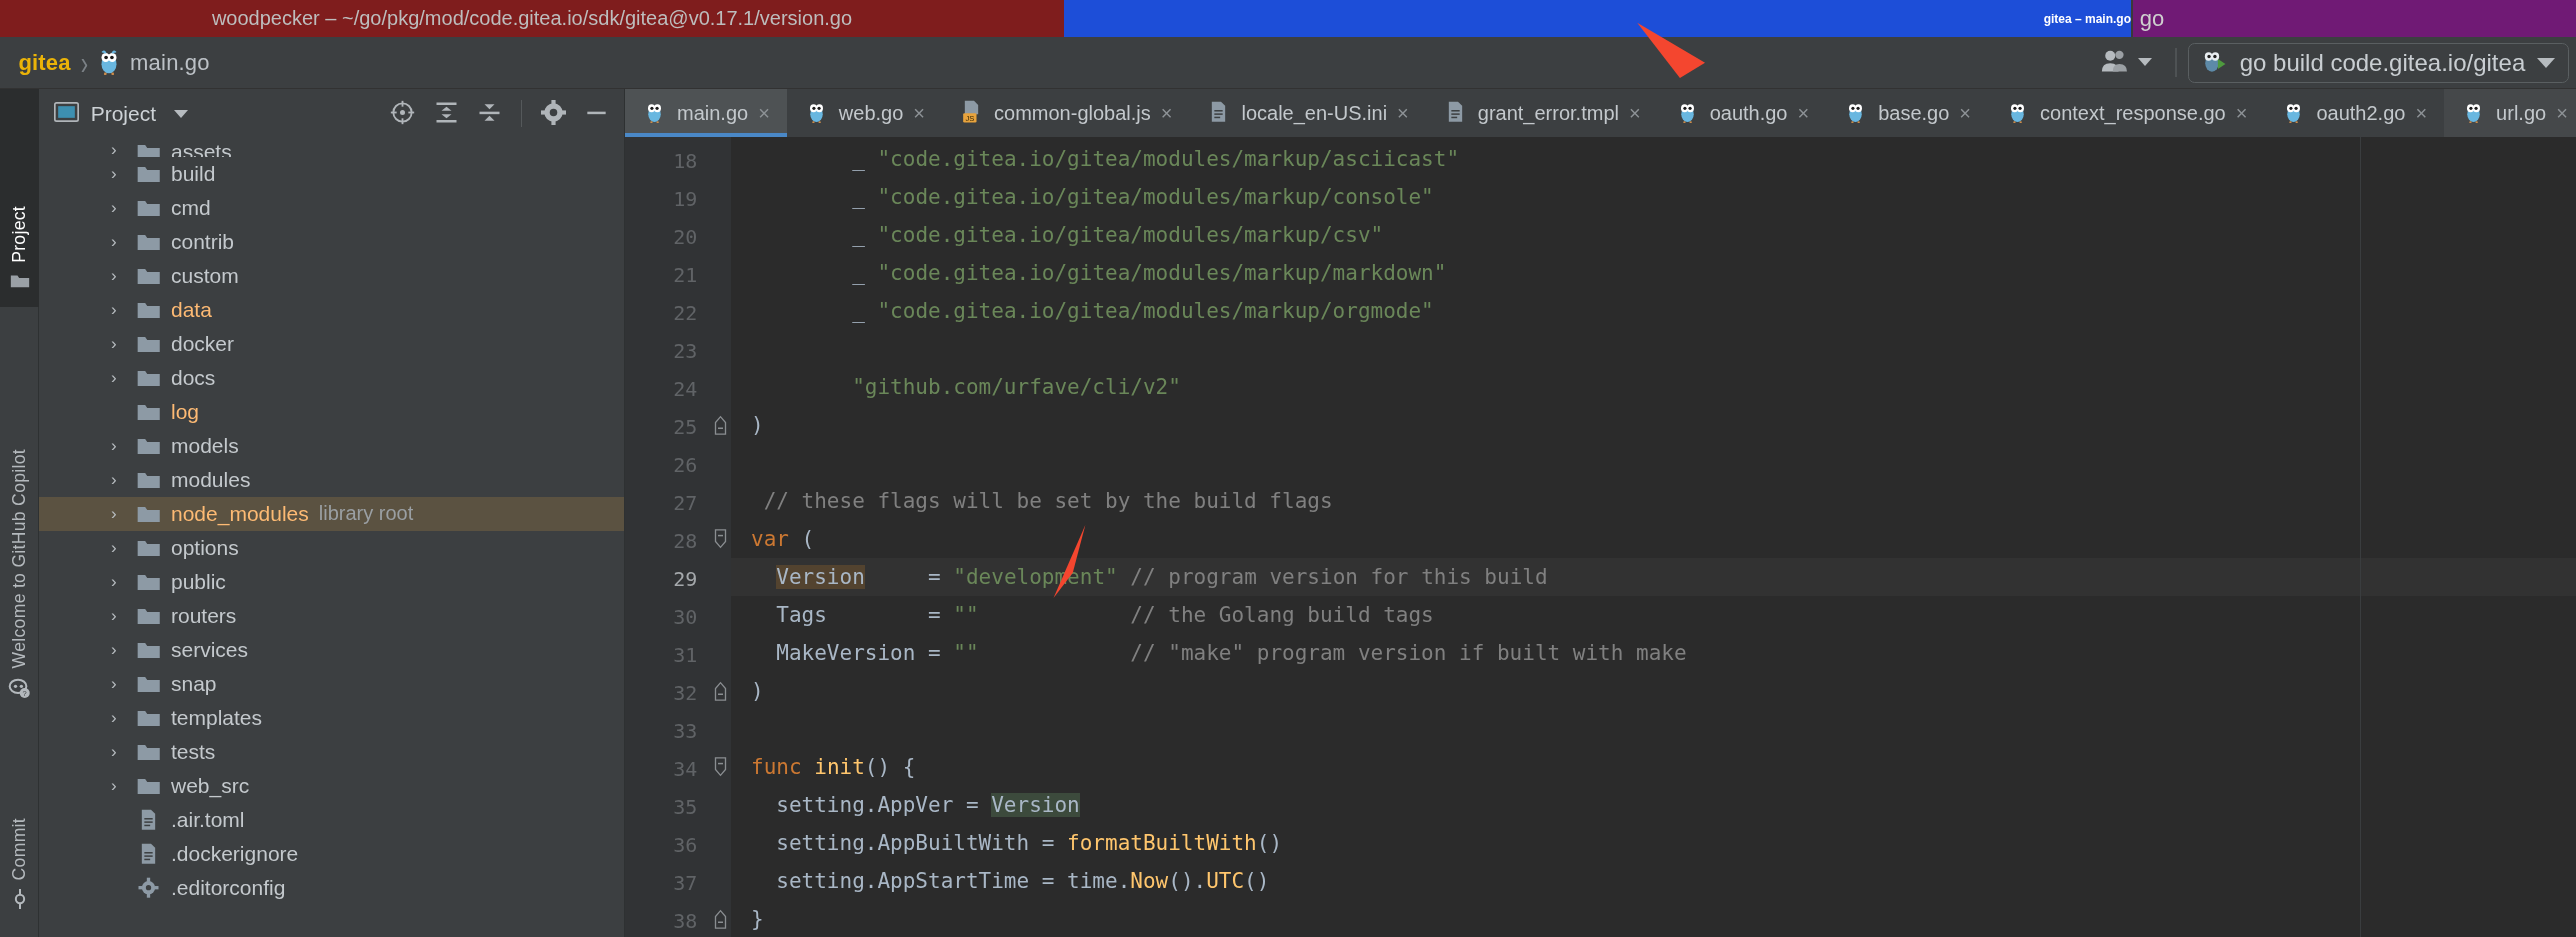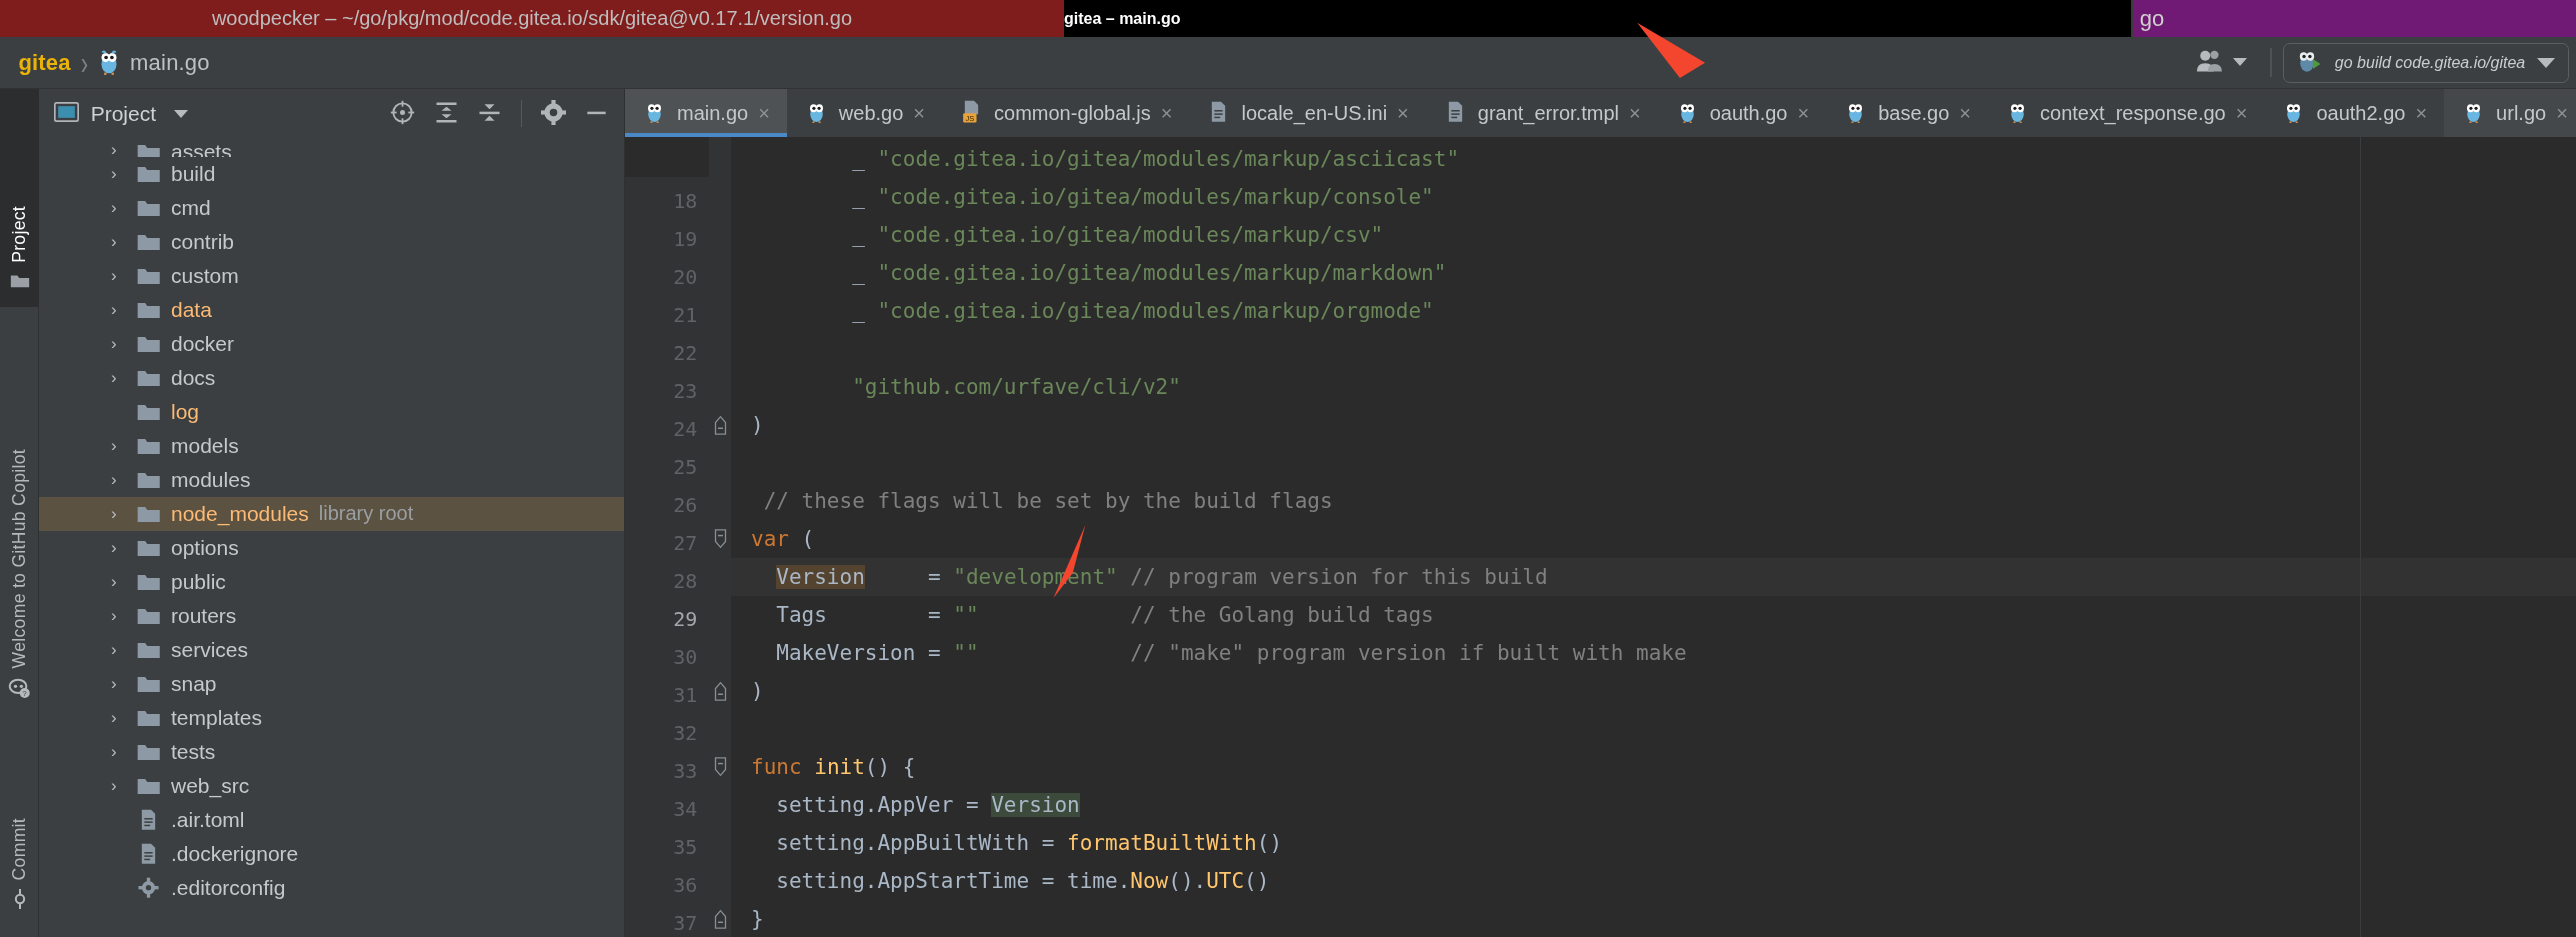--- a/index.html
+++ b/index.html
@@ -12,23 +12,23 @@
   .app { position: relative; width: 2576px; height: 938px; }
 
   
   .titlebar-row { display: flex; height: 37px; width: 100%; }
   .win-inactive {
     background: #7f1d1d; color: #bdbdbd;
     display: flex; align-items: center; justify-content: center;
     font-size: 20px; height: 37px; overflow: hidden; white-space: nowrap;
   }
   .win-active {
-    background: #000000; color: #ffffff;
-    display: flex; align-items: center; justify-content: flex-start;
-    font-size: 16px; font-weight: bold; height: 37px; overflow: hidden; white-space: nowrap;
+    background: #1d4ed8; color: #ffffff;
+    display: flex; align-items: center; justify-content: flex-end;
+    font-size: 12px; font-weight: bold; height: 37px; overflow: hidden; white-space: nowrap;
   }
   .win-third {
     background: #701a75; color: #cfcfcf;
     display: flex; align-items: center; justify-content: flex-start;
     font-size: 22px; height: 37px; overflow: hidden; white-space: nowrap;
     padding-left: 6.7px; border-left: 2.5px solid #3a3a3a;
   }
   .win1 { width: 1064px; }
   .win2 { width: 1067px; }
   .win3 { flex: 1; }
@@ -44,21 +44,21 @@
   .crumb-sep { color: #7b8186; font-size: 22px; transform: scaleY(1.5); }
   .navbar-right { margin-left: auto; display: flex; align-items: center; gap: 0; padding-right: 6.7px; }
   .users-btn { display: flex; align-items: center; gap: 8.4px; padding: 5px 11.7px; }
   .caret { width: 0; height: 0; border-left: 7.5px solid transparent; border-right: 7.5px solid transparent; border-top: 8.4px solid #b6bbbf; }
   .vsep { width: 1.7px; height: 28.5px; background: #4e5254; margin: 0 11.7px; }
   .runcfg {
     display: flex; align-items: center; gap: 11.7px;
     border: 1.3px solid #5a5f61; border-radius: 6.7px;
     height: 40px; padding: 0 13.4px 0 11.7px; background: #3c3f41;
   }
-  .runcfg-label { color: #c9ced2; font-size: 16px; white-space: nowrap; font-style: italic; }
+  .runcfg-label { color: #c9ced2; font-size: 24px; white-space: nowrap; }
   .caret2 { width: 0; height: 0; border-left: 9.2px solid transparent; border-right: 9.2px solid transparent; border-top: 10px solid #b6bbbf; }
 
   
   .body { display: flex; height: calc(938px - 37px - 53px); }
 
   
   .toolstrip { width: 39px; background: #3c3f41; position: relative; border-right: 0.8px solid #2e3132; flex: 0 0 39px; }
   .vtab {
     position: absolute; left: 0; width: 39px;
     display: flex; flex-direction: column-reverse; align-items: center; gap: 8.4px;
@@ -91,21 +91,21 @@
   .editor-area { flex: 1; display: flex; flex-direction: column; background: #2b2b2b; min-width: 0; }
   .tabbar { height: 48px; background: #3c3f41; display: flex; align-items: stretch; overflow: hidden; flex: 0 0 48px; }
   .etab { display: flex; align-items: center; gap: 10px; padding: 0 17px; position: relative; white-space: nowrap; }
   .etab.active { background: #4e5254; }
   .etab.active::after { content:''; position:absolute; left:0; right:0; bottom:0; height:4.2px; background:#4a88c7; }
   .etab.hover { background: #45484a; }
   .etab-label { color: #c3c8cc; font-size: 20px; }
   .etab-close { color: #8d9296; font-size: 20px; line-height: 1; }
 
   .codewrap { flex: 1; display: flex; background: #2b2b2b; position: relative; overflow: hidden; }
-  .gutter { width: 84px; background: #313335; flex: 0 0 84px; padding-top: 5px; margin-top: 40px; }
+  .gutter { width: 84px; background: #313335; flex: 0 0 84px; padding-top: 5px; }
   .gline { height: 38px; display: flex; align-items: center; justify-content: flex-end; padding-right: 11.7px;
     color: #606366; font-size: 20px; font-family: "DejaVu Sans Mono", monospace; }
   .gline.cur { color: #a4a8ab; }
   .foldcol { width: 22px; background: #313335; flex: 0 0 22px; padding-top: 3.3px; position: relative; }
   .fline { height: 38px; display: flex; align-items: center; justify-content: center; }
   .code { flex: 1; padding-top: 3.3px; position: relative; min-width: 0; overflow: hidden;
     font-family: "DejaVu Sans Mono", monospace; font-size: 21px; }
   .cline { height: 38px; display: flex; align-items: center; padding-left: 20px; white-space: pre; }
   .cline.cur { background: #323232; }
   .rule { position: absolute; top: 0; bottom: 0; width: 0.8px; background: #3a3d3f; }

